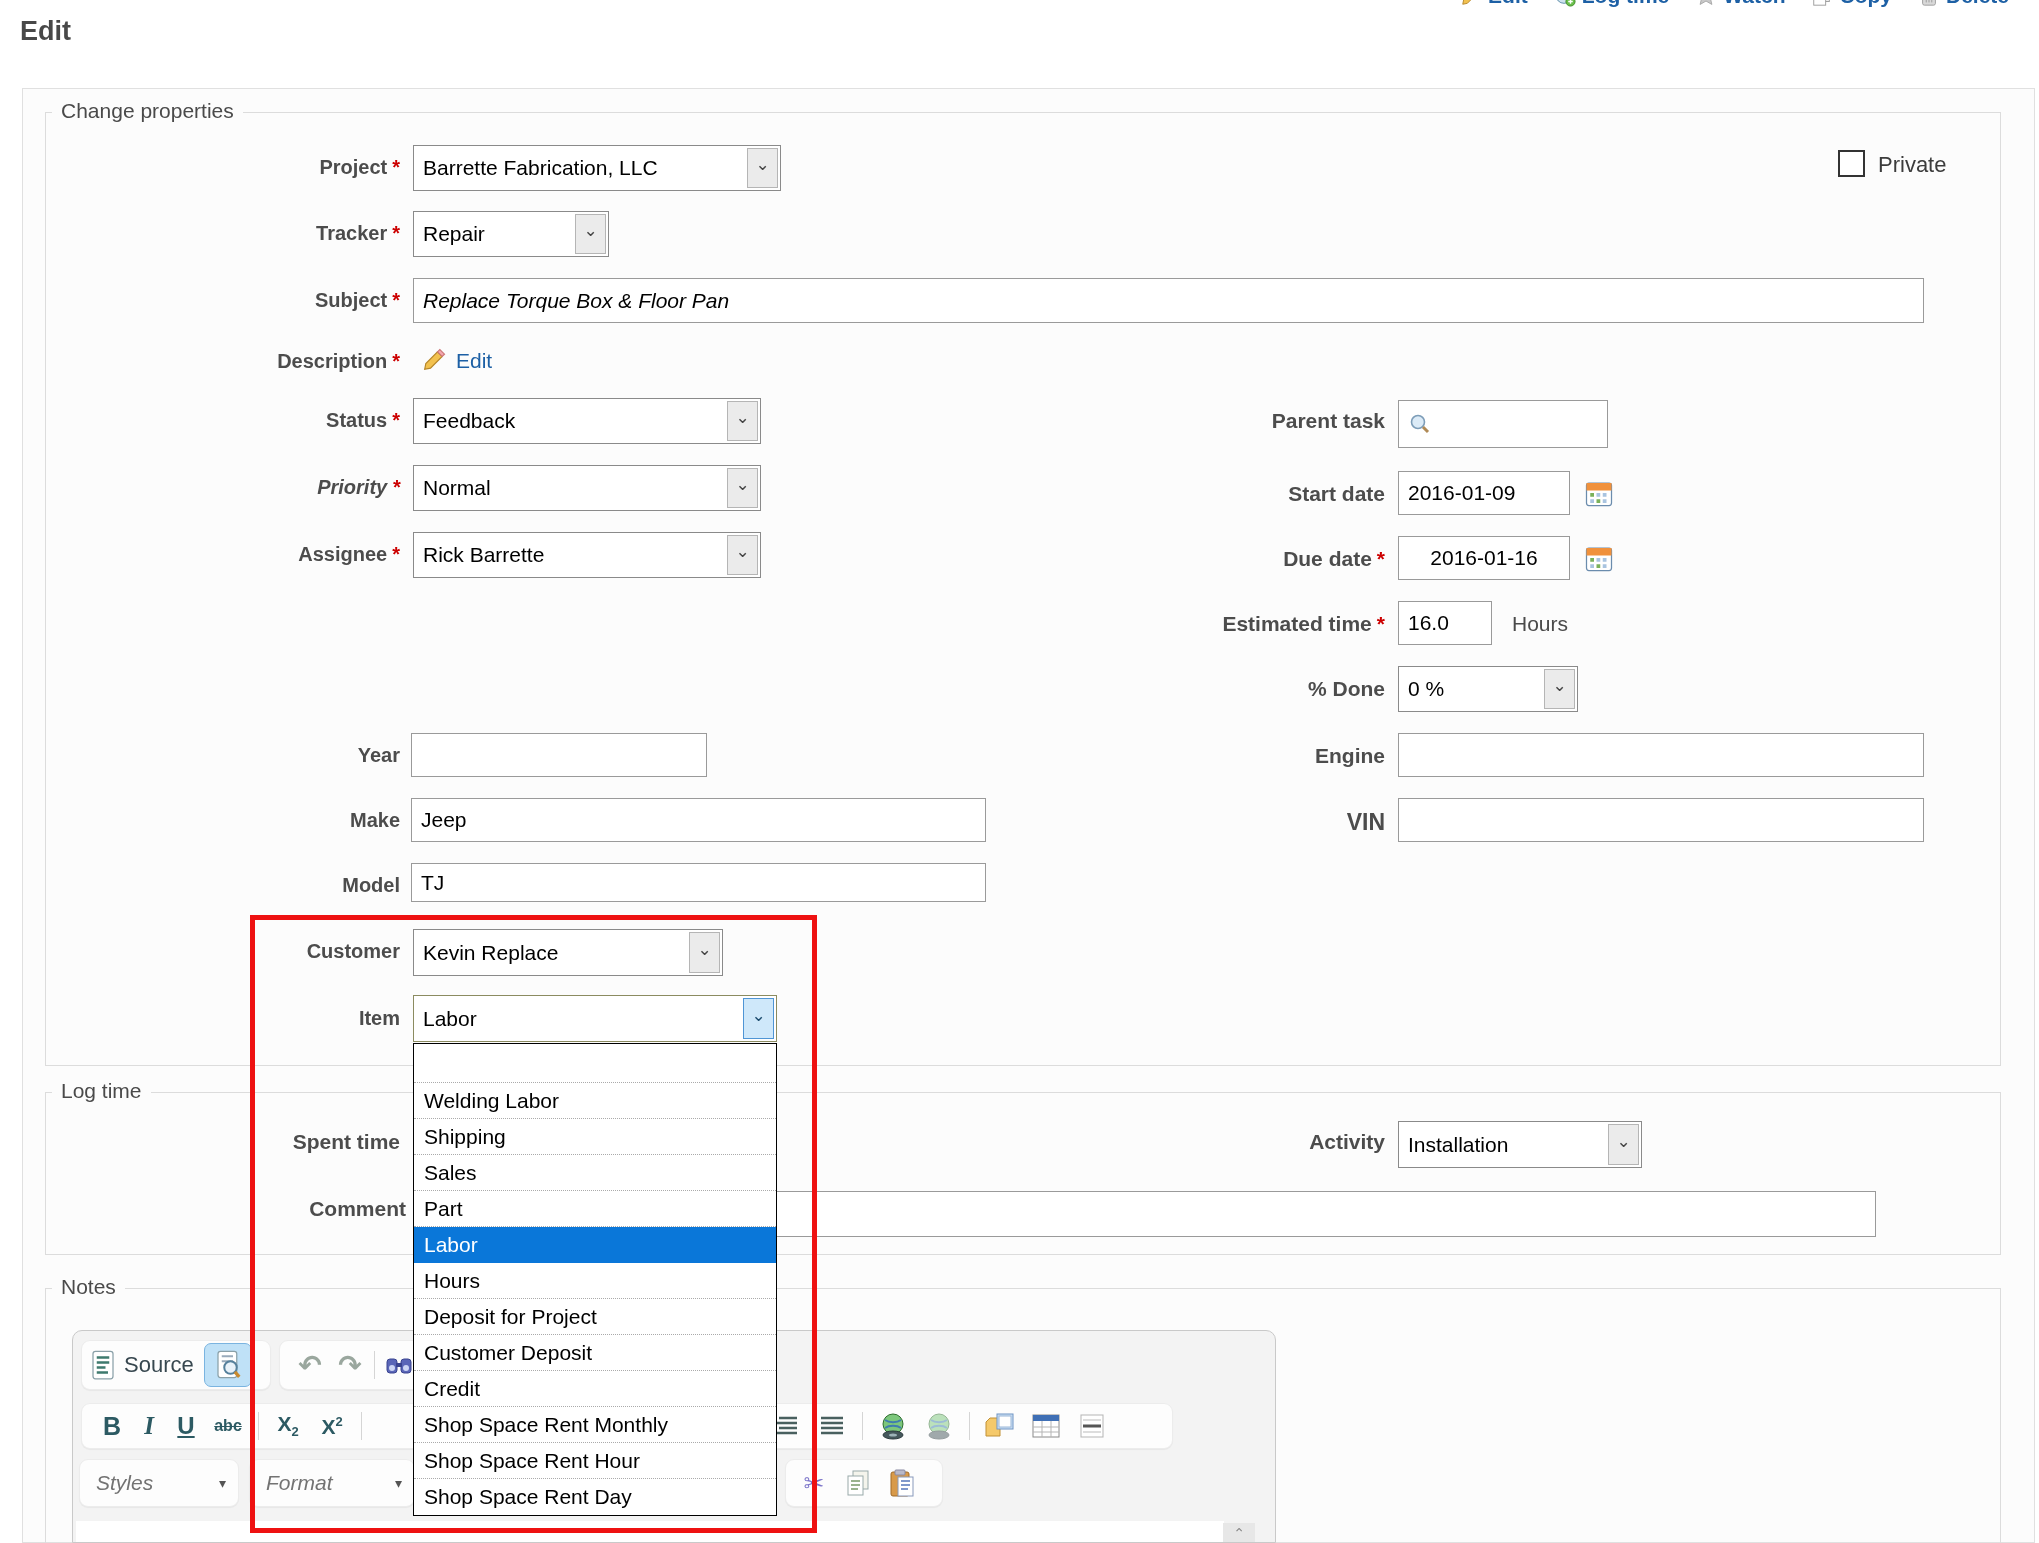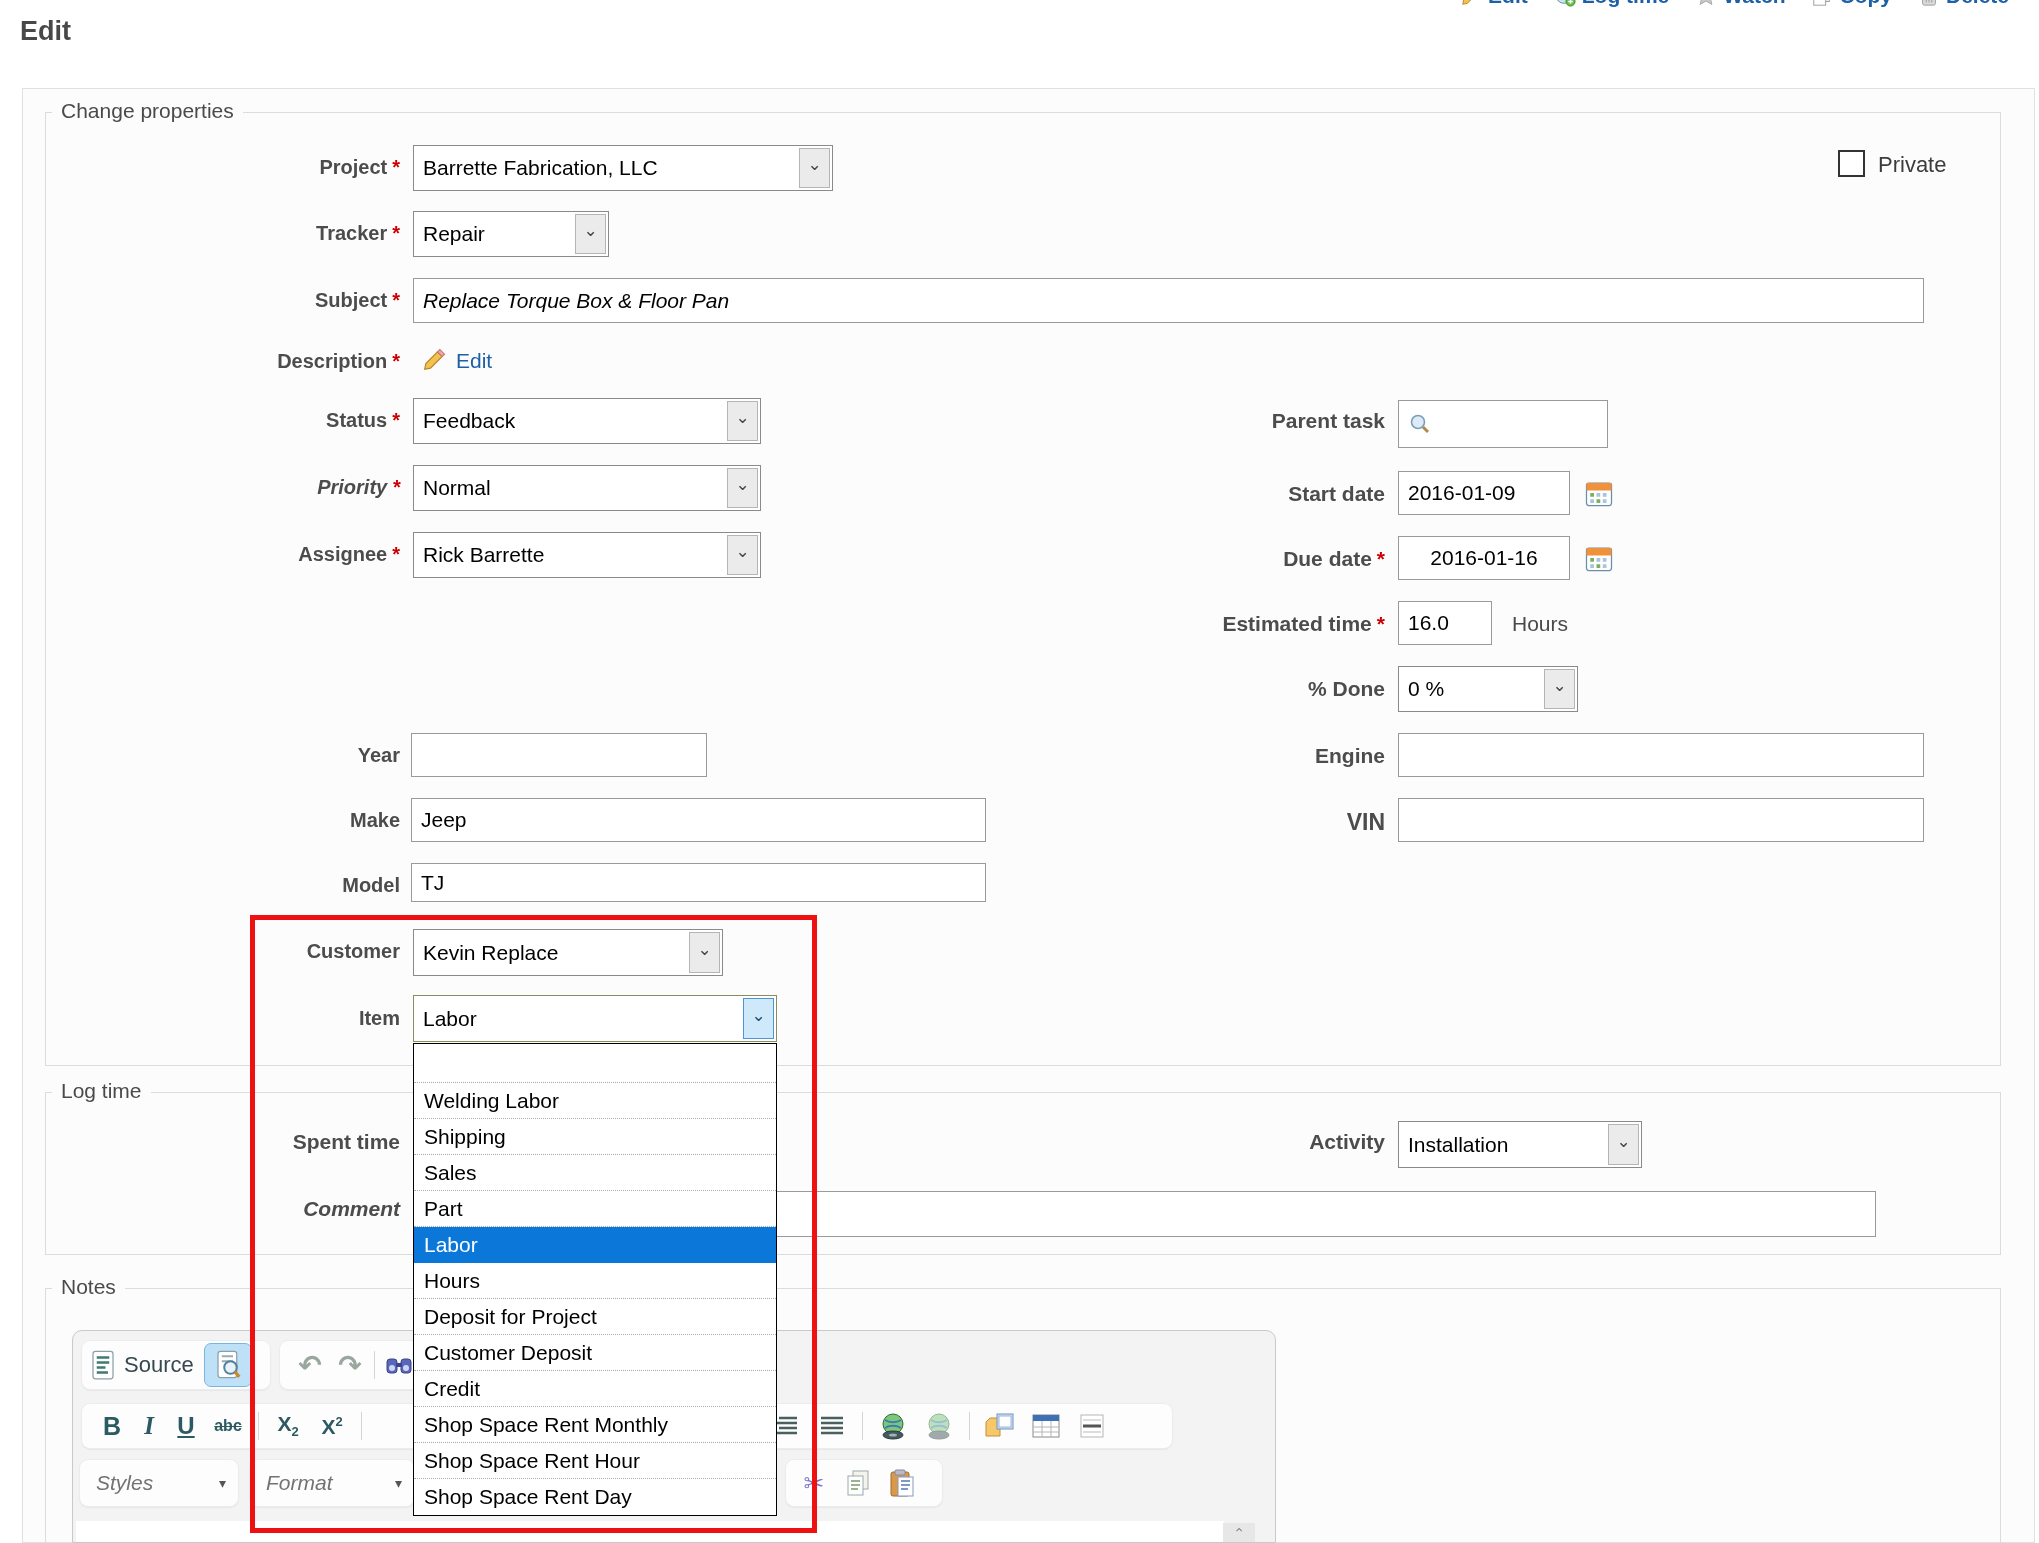--- a/index.html
+++ b/index.html
@@ -118,21 +118,21 @@
   </div>
 
   <div class="h2">Edit</div>
 
   <div class="outerbox"></div>
 
   <div class="fieldset" style="left:45px; top:112px; width:1956px; height:954px;"></div>
   <div class="legend" style="left:52px; top:99px;">Change properties</div>
 
   <div class="lbl" style="left:0; top:156px; width:400px;"><span>Project</span><span class="req">*</span></div>
-  <div class="sel" style="left:413px; top:145px; width:420px; height:46px;">
+  <div class="sel" style="left:413px; top:145px; width:368px; height:46px;">
     <span>Barrette Fabrication, LLC</span>
     <span class="selarrow">
         <span class="chev">⌄</span>
       </span>
   </div>
 
   <div class="lbl" style="left:0; top:222px; width:400px;"><span>Tracker</span><span class="req">*</span></div>
   <div class="sel" style="left:413px; top:211px; width:196px; height:46px;">
     <span>Repair</span>
     <span class="selarrow">
@@ -261,21 +261,21 @@
     <span>Labor</span>
     <span class="selarrow">
         <span class="chev">⌄</span>
       </span>
   </div>
 
   <div class="fieldset" style="left:45px; top:1092px; width:1956px; height:163px;"></div>
   <div class="legend" style="left:52px; top:1079px;">Log time</div>
 
   <div class="lbl" style="left:0; top:1130px; width:400px; font-size:21px;"><span>Spent time</span></div>
-  <div class="lbl" style="left:0; top:1197px; width:400px; font-size:21px;font-style:italic;"><span>Comment</span></div>
+  <div class="lbl" style="left:6px; top:1197px; width:400px; font-size:21px;"><span>Comment</span></div>
   <div class="tinput" style="left:413px; top:1191px; width:1463px; height:46px;"></div>
 
   <div class="lbl" style="left:985px; top:1130px; width:400px; font-size:21px;"><span>Activity</span></div>
   <div class="sel" style="left:1398px; top:1121px; width:244px; height:47px;">
     <span>Installation</span>
     <span class="selarrow">
         <span class="chev">⌄</span>
       </span>
   </div>
 

